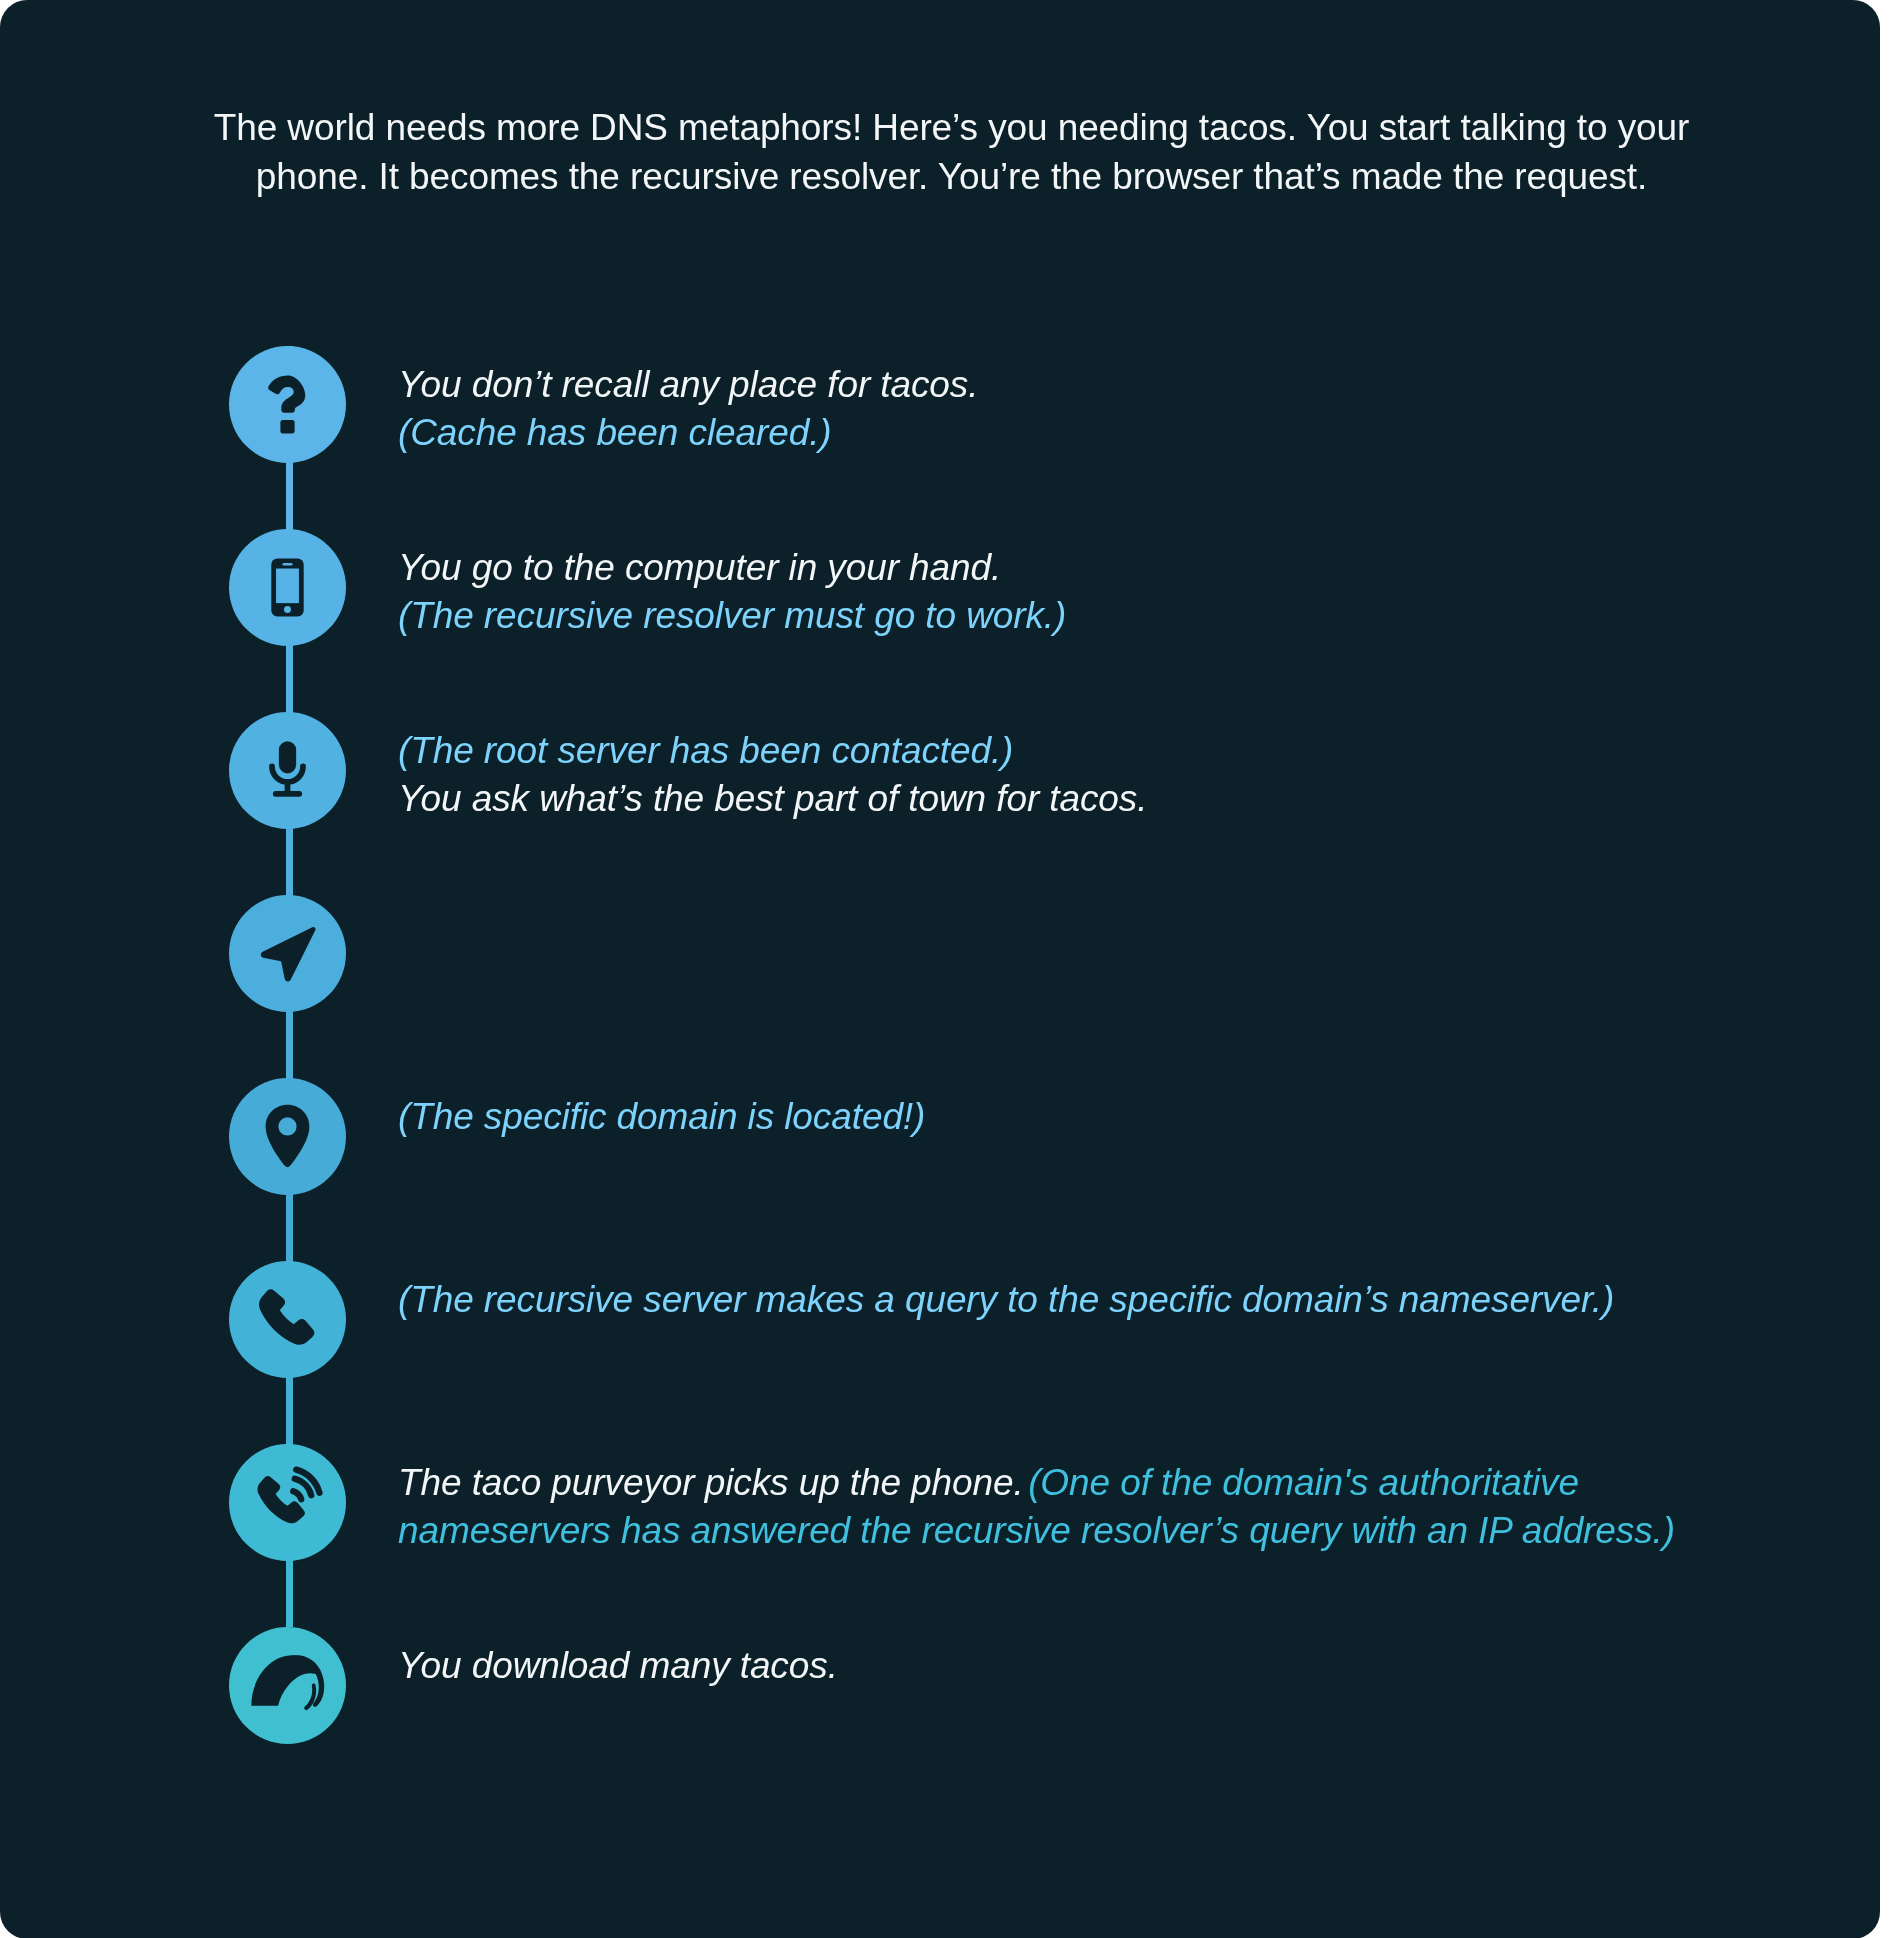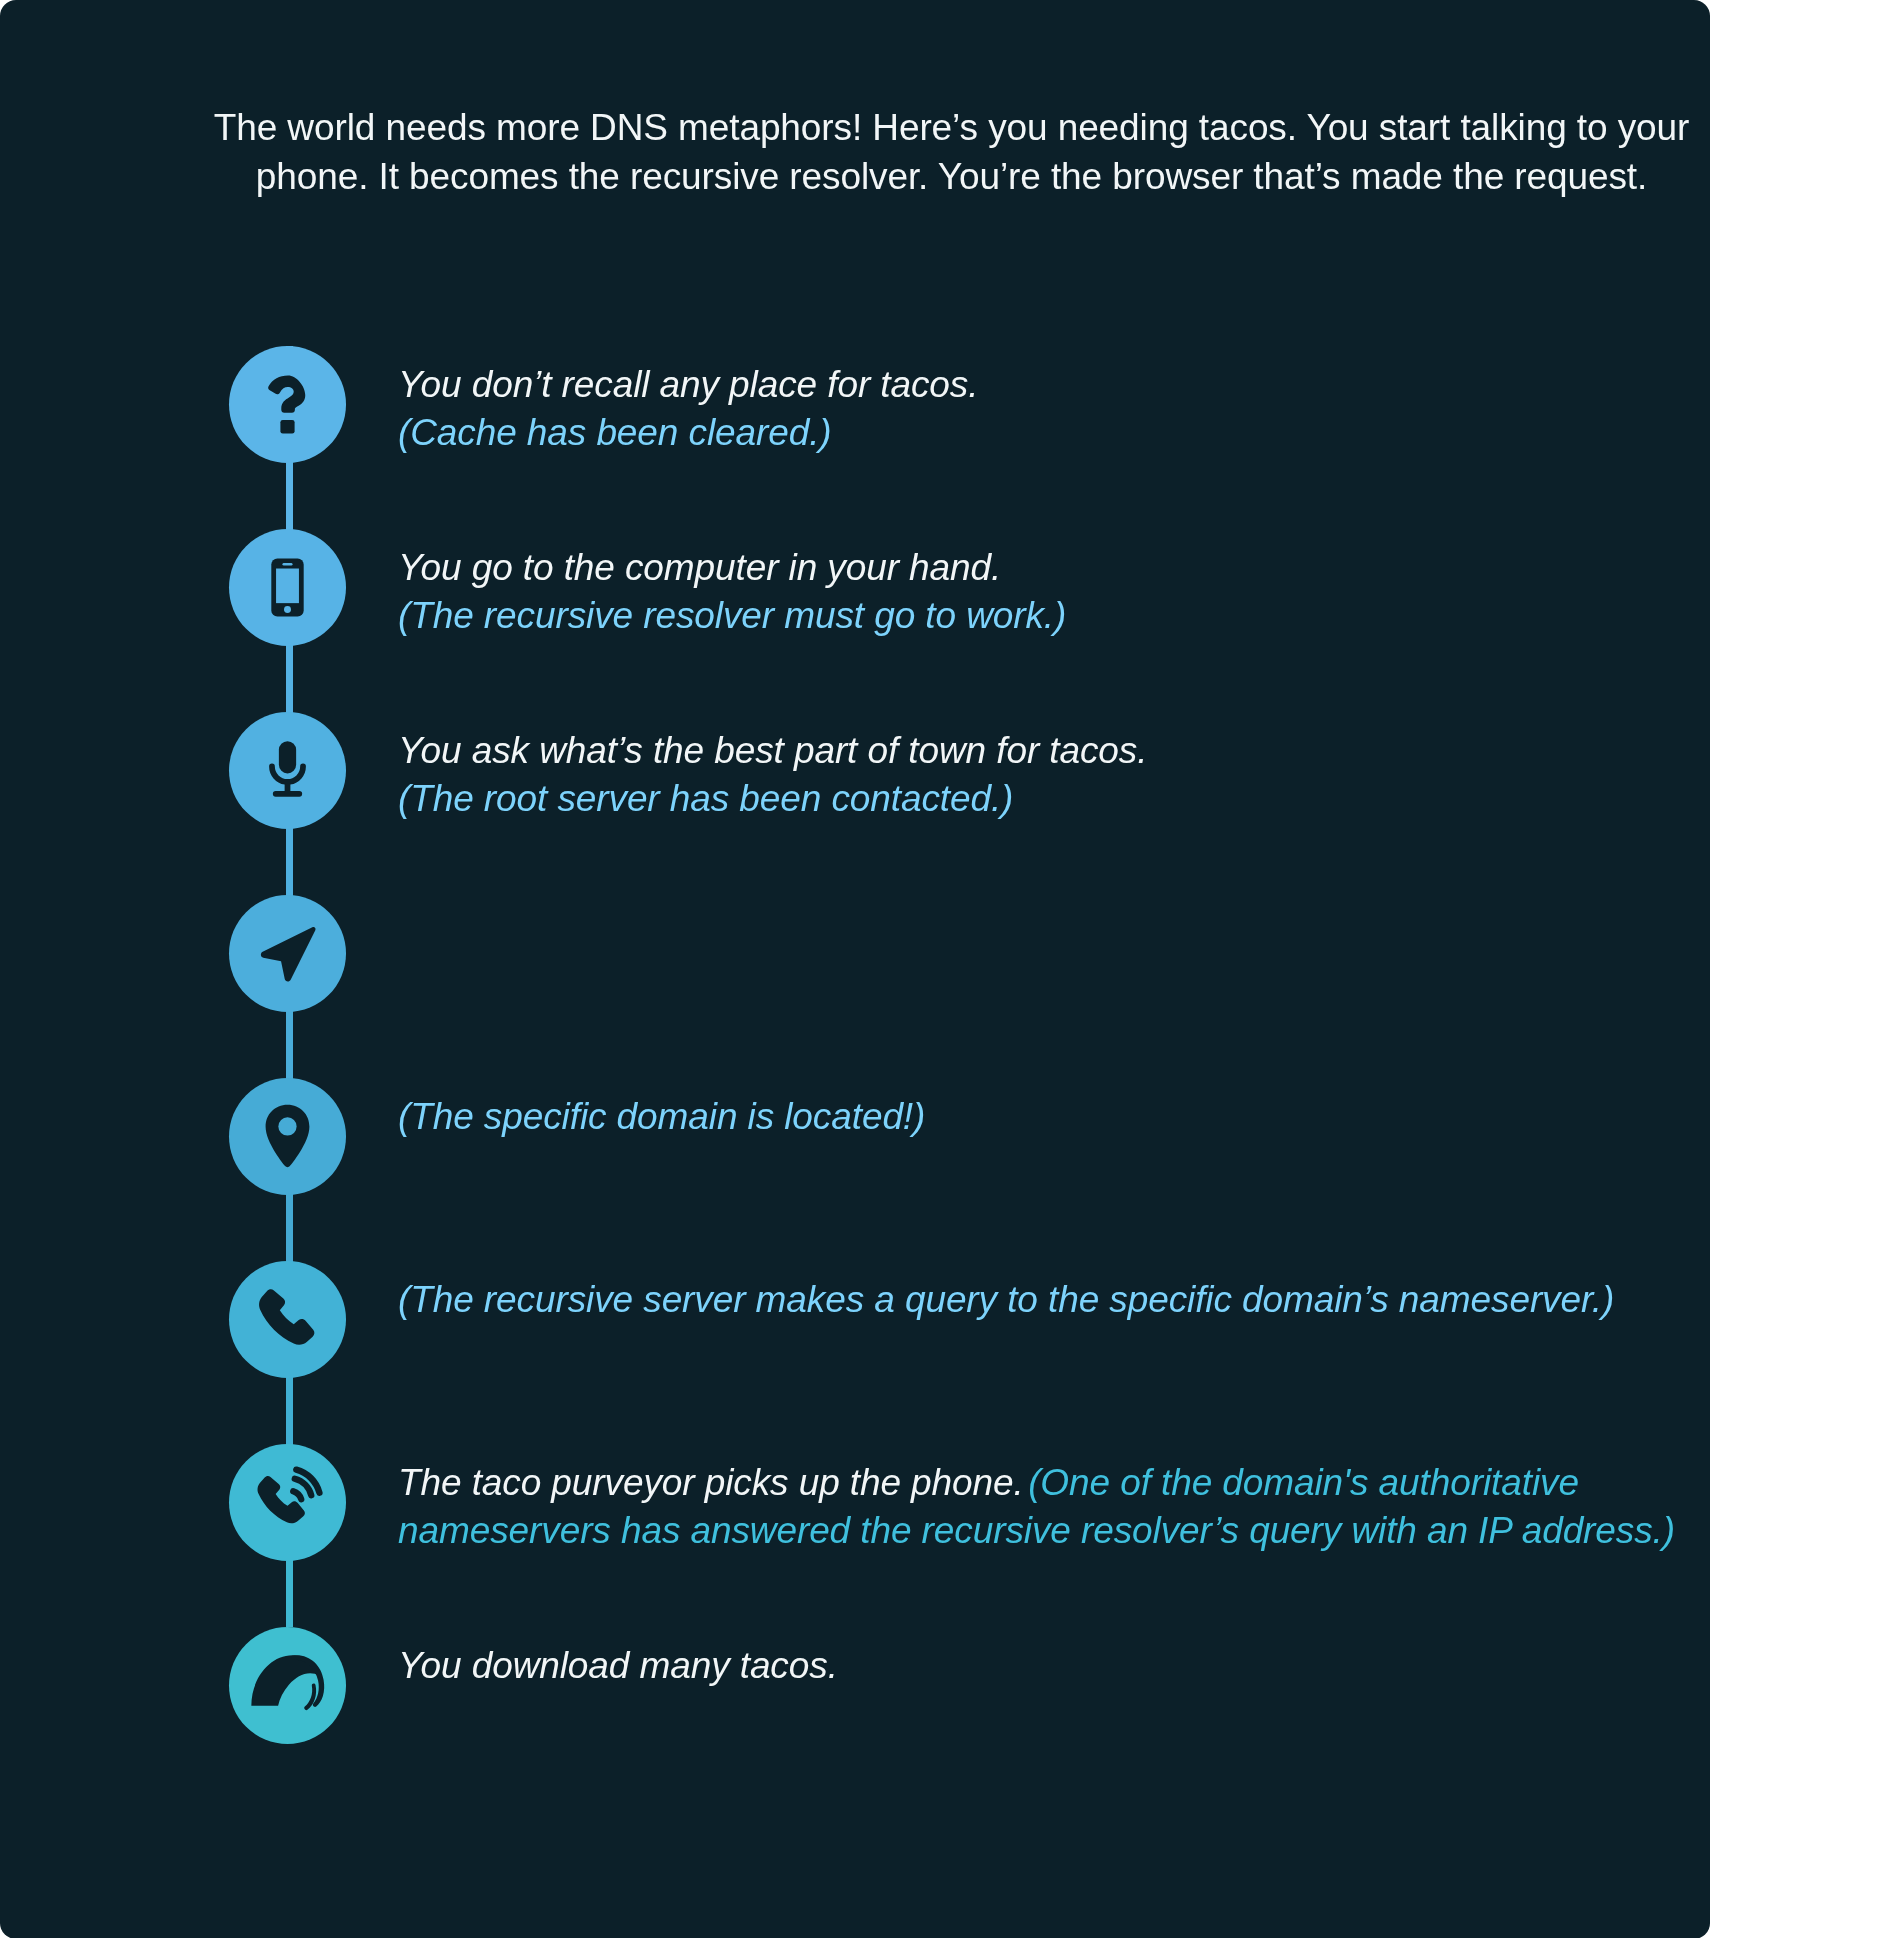--- a/index.html
+++ b/index.html
@@ -11,25 +11,25 @@
     width: 1898px;
     height: 1939px;
     font-family: "Liberation Sans", sans-serif;
     -webkit-font-smoothing: antialiased;
   }
 
   #card {
     position: absolute;
     left: 0;
     top: 0;
-    width: 1710px;
+    width: 1880px;
     height: 1939px;
     box-sizing: border-box;
     background: #0c2029;
-    border-radius: 16px;
+    border-radius: 27px;
     overflow: hidden;
   }
 
   #intro {
     position: absolute;
     left: 183px;
     top: 104px;
     width: 1537px;
     text-align: center;
     color: #f2f6f7;
@@ -157,22 +157,22 @@
         <div class="badge" style="background:#51b1e1">
           <span>
             <svg width="69" height="69" viewBox="0 0 24 24" fill="#0c2029">
               <rect x="9" y="1.8" width="6" height="11.2" rx="3"></rect>
               <path d="M5.6 10.6a1 1 0 0 1 2 0 4.4 4.4 0 0 0 8.8 0 1 1 0 0 1 2 0 6.4 6.4 0 0 1-5.4 6.3v2.2h3.1a1 1 0 0 1 0 2H7.9a1 1 0 0 1 0-2H11v-2.2a6.4 6.4 0 0 1-5.4-6.3z"></path>
             </svg>
           </span>
         </div>
       </div>
       <div class="text-col">
+        <div class="line note">(The root server has been contacted.)</div>
         <div class="line primary">You ask what’s the best part of town for tacos.</div>
-        <div class="line note">(The root server has been contacted.)</div>
       </div>
     </div>
 
     <div class="row">
       <div class="icon-col">
         <div class="connector"></div>
         <div class="badge" style="background:#4caedc">
           <span>
             <svg width="71" height="71" viewBox="0 0 24 24" fill="#0c2029">
               <path d="M20.4 3.1 3.6 11.4c-.9.45-.75 1.8.22 2l6.0 1.25 1.25 6.0c.2.97 1.55 1.12 2 .22L21.4 4.1c.33-.67-.33-1.33-1-1z"></path>

